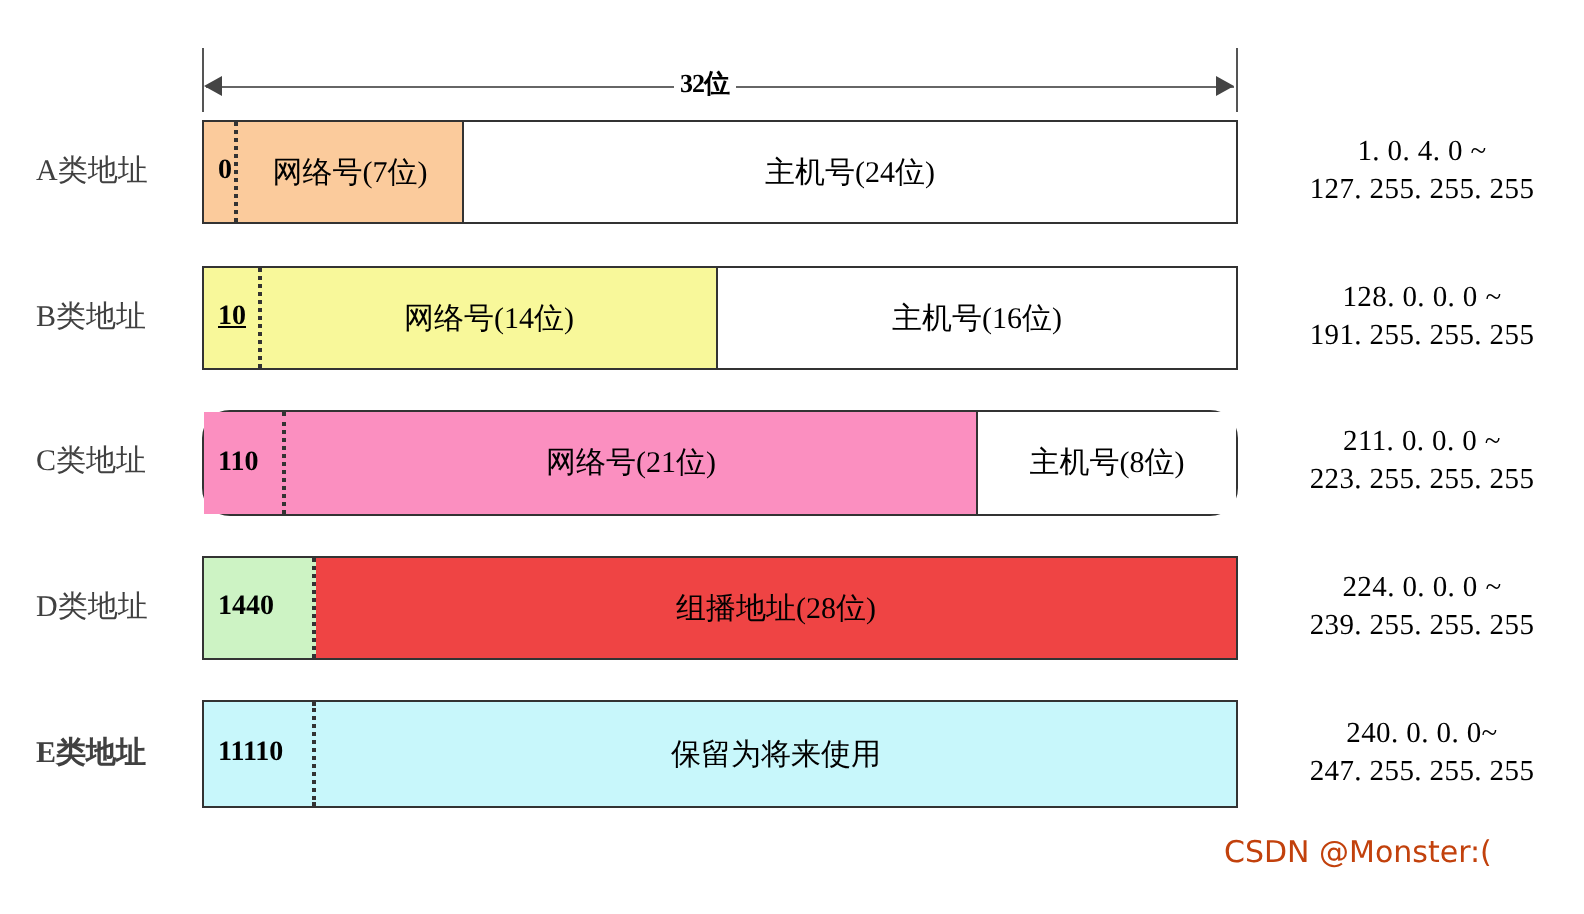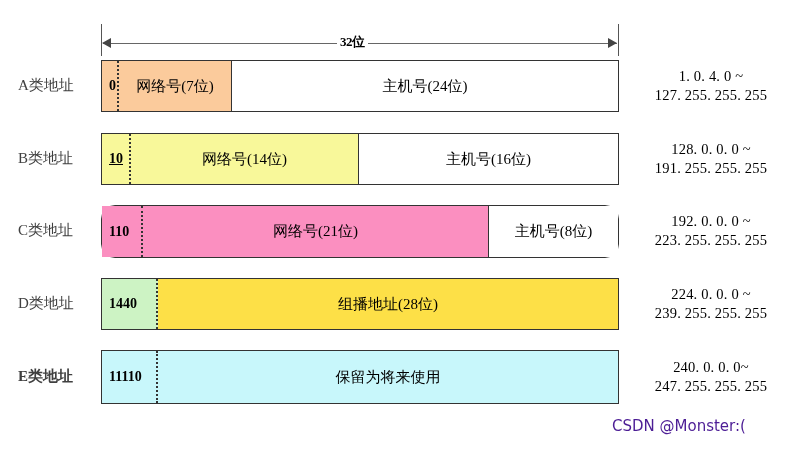--- a/index.html
+++ b/index.html
@@ -136,21 +136,21 @@
   }
   .range .ln { display: block; white-space: nowrap; }
 
   
   .watermark {
     position: absolute;
     left: 612px;
     top: 417px;
     font-family: "DejaVu Sans", "Liberation Sans", sans-serif;
     font-size: 15px;
-    color: #4c1d95;
+    color: #c2410c;
     white-space: nowrap;
   }
 </style>
 </head>
 <body>
 
 <div id="stage">
 
   <div class="ruler">
     <div class="tick left"></div>
@@ -206,32 +206,32 @@
         <span class="bits">110</span>
       </div>
       <div class="seg netpart" style="width:345px;background:#fb8fc0;">
         <span>网络号(21位)</span>
       </div>
       <div class="seg hostpart" style="flex:1;">
         <span>主机号(8位)</span>
       </div>
     </div>
     <div class="range" style="top:7px;">
-      <span class="ln">192. 0. 0. 0 ~</span>
+      <span class="ln">211. 0. 0. 0 ~</span>
       <span class="ln">223. 255. 255. 255</span>
     </div>
   </div>
 
   <div class="row" style="top:278px;">
     <div class="row-label" style="top:16px;">D类地址</div>
     <div class="bar" style="top:0px;height:52px;background:#cdf3c4;">
       <div class="seg prefix" style="width:56px;background:#cdf3c4;">
         <span class="bits">1440</span>
       </div>
-      <div class="seg netpart" style="flex:1;background:#fde047;">
+      <div class="seg netpart" style="flex:1;background:#ef4444;">
         <span>组播地址(28位)</span>
       </div>
     </div>
     <div class="range" style="top:7px;">
       <span class="ln">224. 0. 0. 0 ~</span>
       <span class="ln">239. 255. 255. 255</span>
     </div>
   </div>
 
   <div class="row" style="top:350px;">

